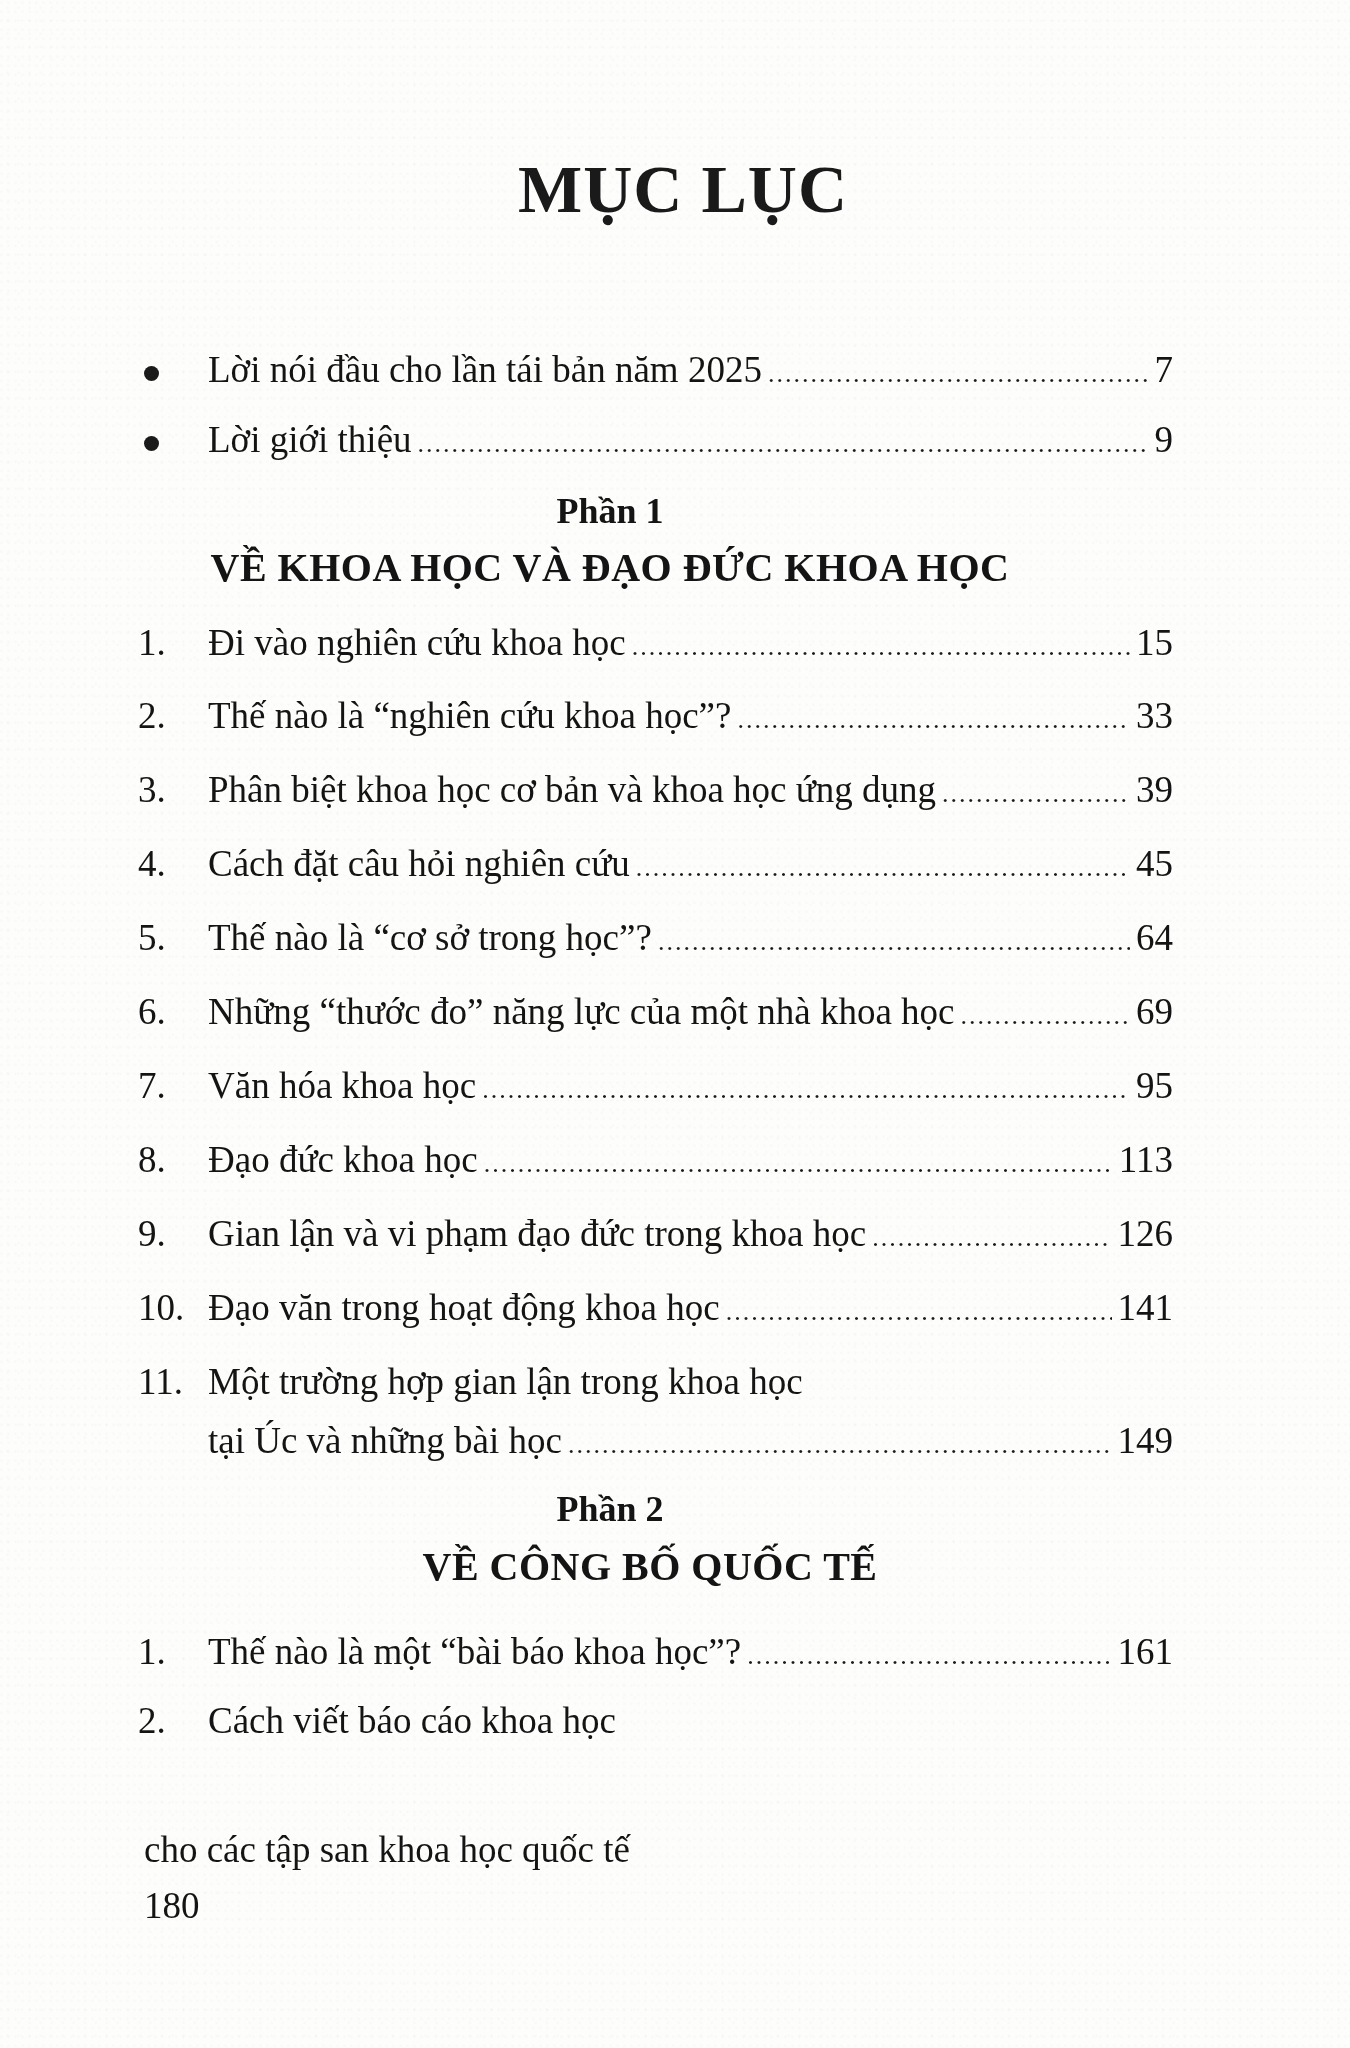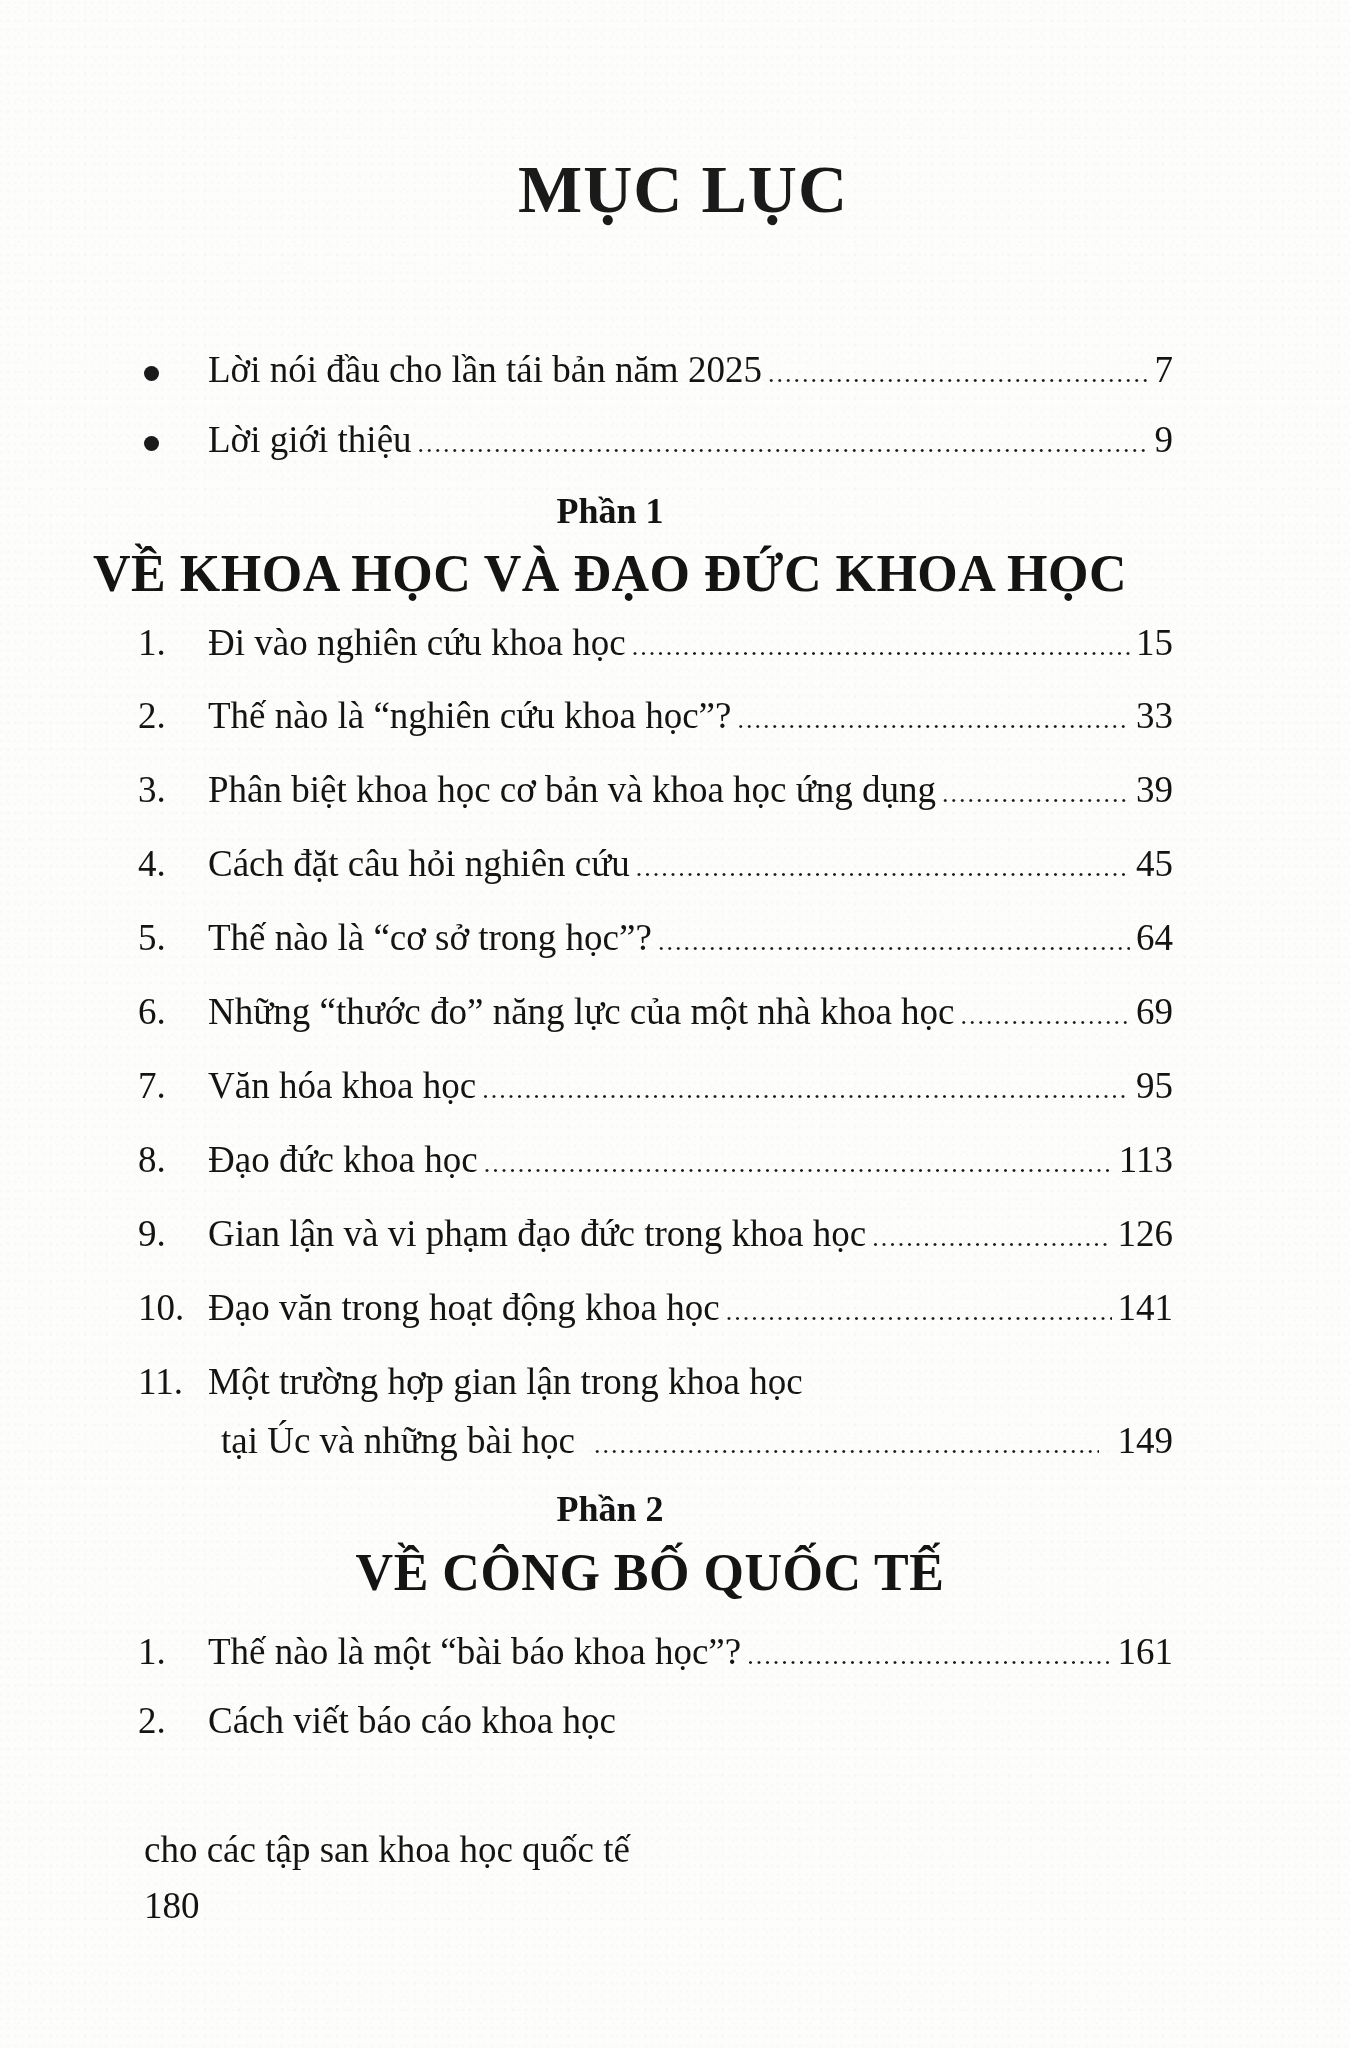--- a/index.html
+++ b/index.html
@@ -96,21 +96,21 @@
       left: 0;
       width: 1220px;
       text-align: center;
       font-weight: bold;
       color: #141414;
     }
     .part-heading.label-line {
       font-size: 36px;
     }
     .part-heading.title-line {
-      font-size: 52px;
+      font-size: 40px;
       letter-spacing: 0.5px;
     }
   </style>
 </head>
 <body>
 
 <div class="page">
 
   <div class="title">MỤC LỤC</div>
 
@@ -192,21 +192,21 @@
       <span class="num">10.</span>
       <span class="label">Đạo văn trong hoạt động khoa học</span>
       <span class="leader"></span>
       <span class="page-num">141</span>
     </div>
 
     <div class="row cont-first" style="top:1354px;">
       <span class="num">11.</span>
       <span class="label">Một trường hợp gian lận trong khoa học</span>
     </div>
-    <div class="row" style="top:1413px;gap:13px;">
+    <div class="row" style="top:1413px;">
       <span class="num"></span>
       <span class="label">tại Úc và những bài học</span>
       <span class="leader"></span>
       <span class="page-num">149</span>
     </div>
   </div>
 
   <div class="part-heading label-line" style="top:1488px;">Phần 2</div>
   <div class="part-heading title-line" style="top:1543px;margin-left:40px;">VỀ CÔNG BỐ QUỐC TẾ</div>
 

